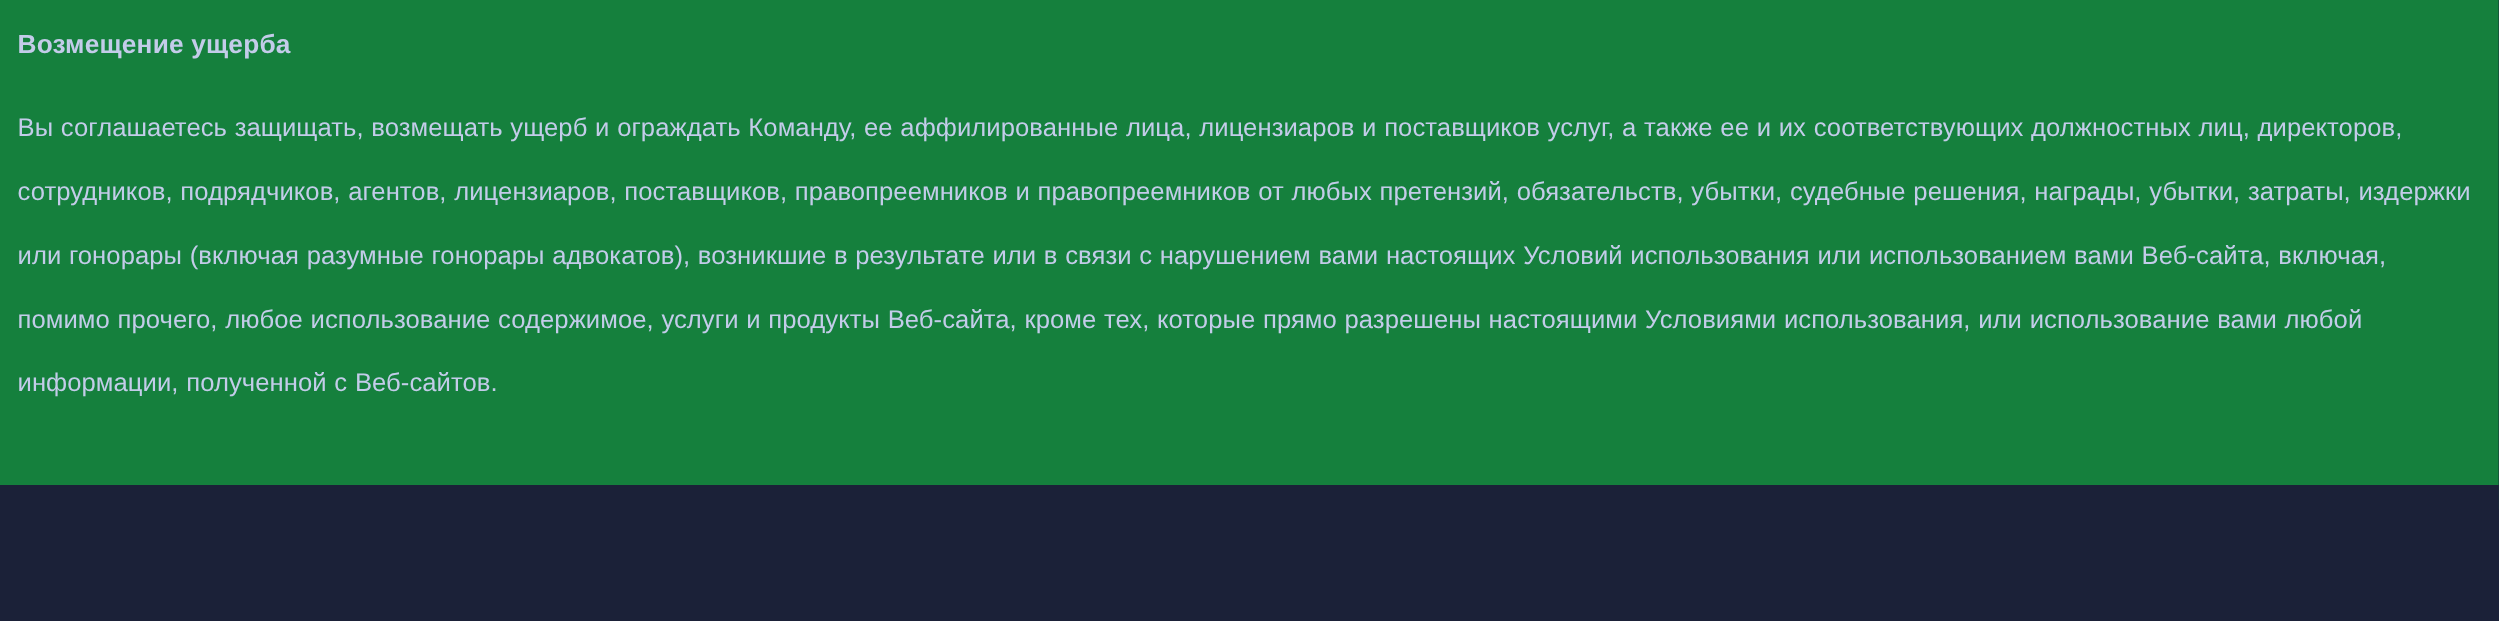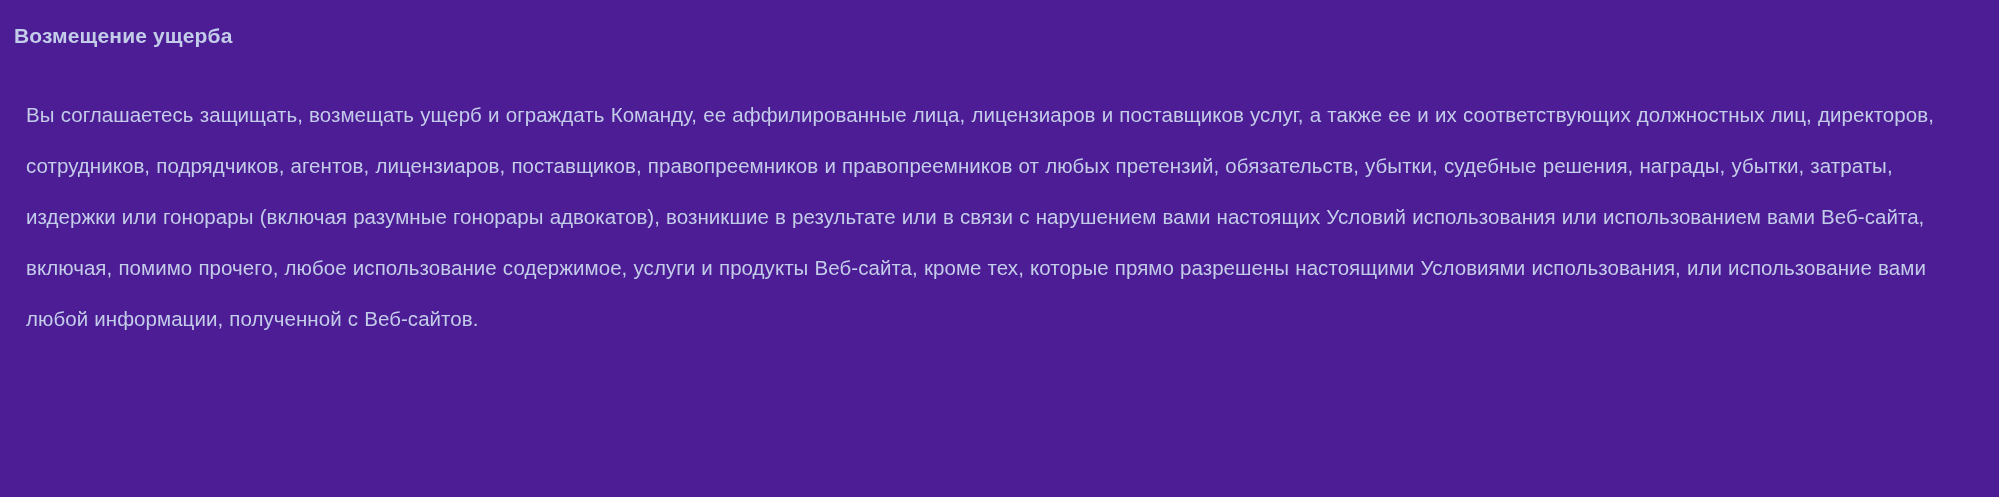--- a/index.html
+++ b/index.html
@@ -10,40 +10,40 @@
   body {
     width: 1999px;
     height: 497px;
     overflow: hidden;
     font-family: "Liberation Sans", "DejaVu Sans", sans-serif;
     -webkit-font-smoothing: antialiased;
   }
   .legal-section {
     box-sizing: border-box;
     width: 1999px;
-    height: 497px;
-    background: #4c1d95;
+    height: 388px;
+    background: #15803d;
     padding: 0 14px;
     position: relative;
   }
   .section-heading {
     color: #c3cce9;
     font-size: 21px;
     font-weight: bold;
     letter-spacing: 0.15px;
     line-height: 26px;
     margin: 0;
     padding-top: 23px;
   }
   .section-body {
     color: #c3cce9;
     font-size: 20.5px;
     font-weight: 400;
     line-height: 51px;
-    margin: 12px;
+    margin: 0;
     padding-top: 28px;
     letter-spacing: 0.05px;
     word-spacing: 0.4px;
     max-width: 1972px;
   }
 </style>
 </head>
 <body>
 
 <div class="legal-section">

